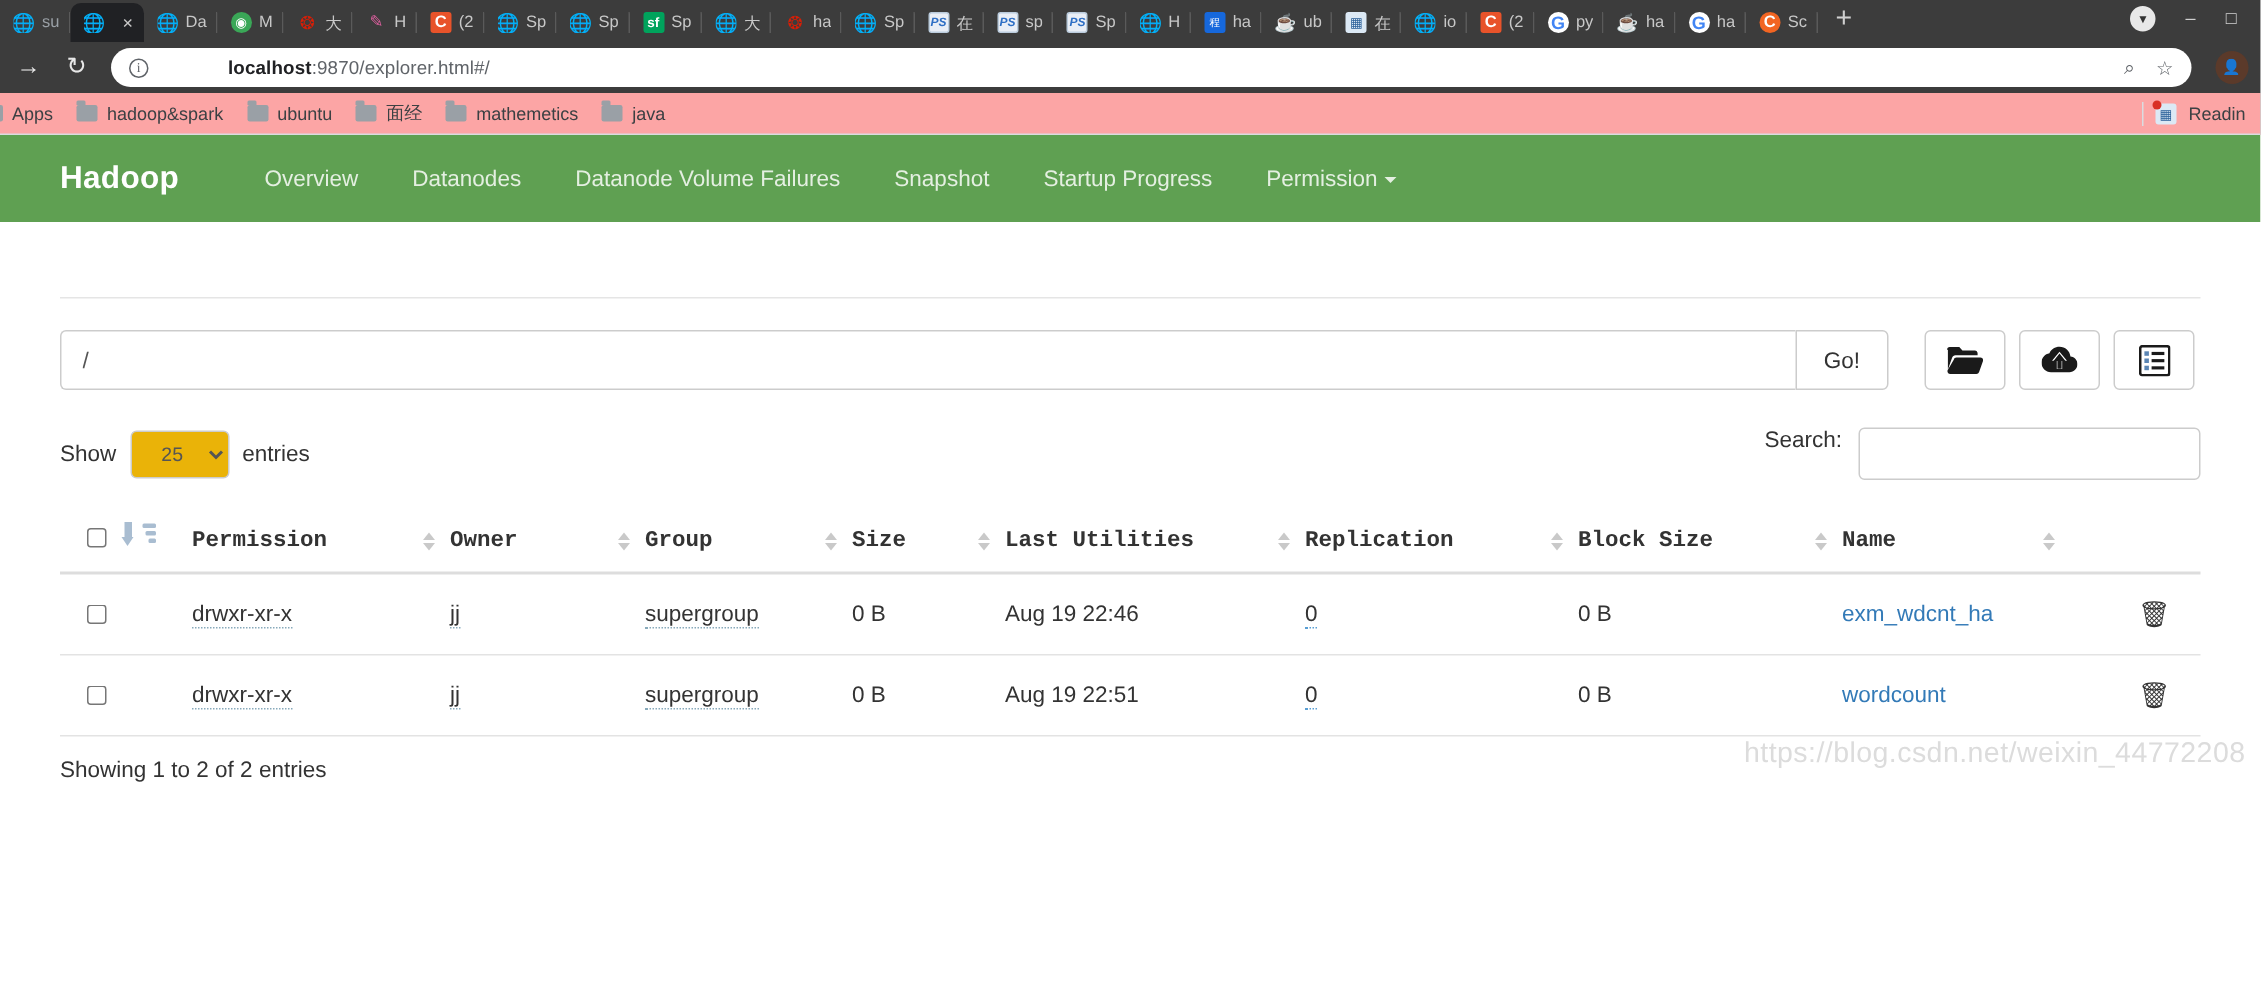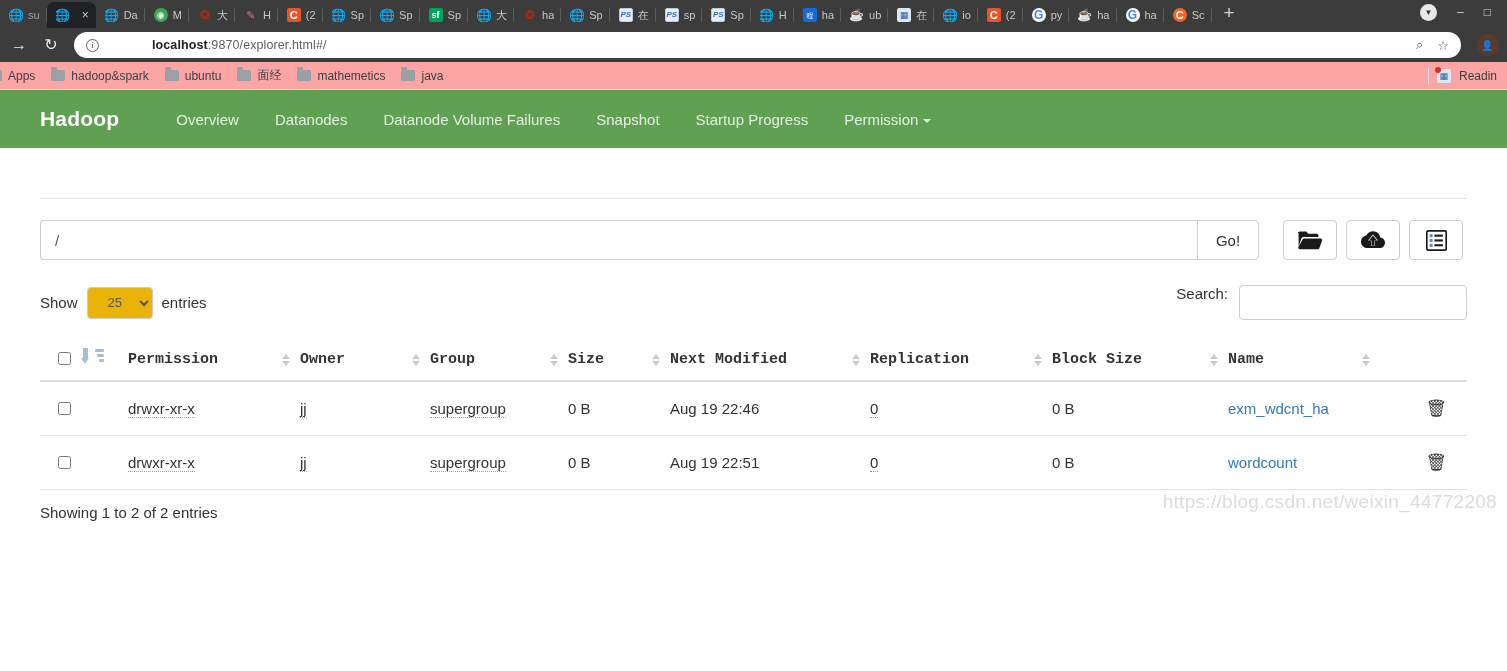--- a/index.html
+++ b/index.html
@@ -527,21 +527,21 @@
               </div>
           </th>
           <th style="width:102px">
             <div class="th-inner">
                 <span>Size</span>
                 <span class="sort-ico"></span>
               </div>
           </th>
           <th style="width:200px">
             <div class="th-inner">
-                <span>Next Modified</span>
+                <span>Last Utilities</span>
                 <span class="sort-ico"></span>
               </div>
           </th>
           <th style="width:182px">
             <div class="th-inner">
                 <span>Replication</span>
                 <span class="sort-ico"></span>
               </div>
           </th>
           <th style="width:176px">

